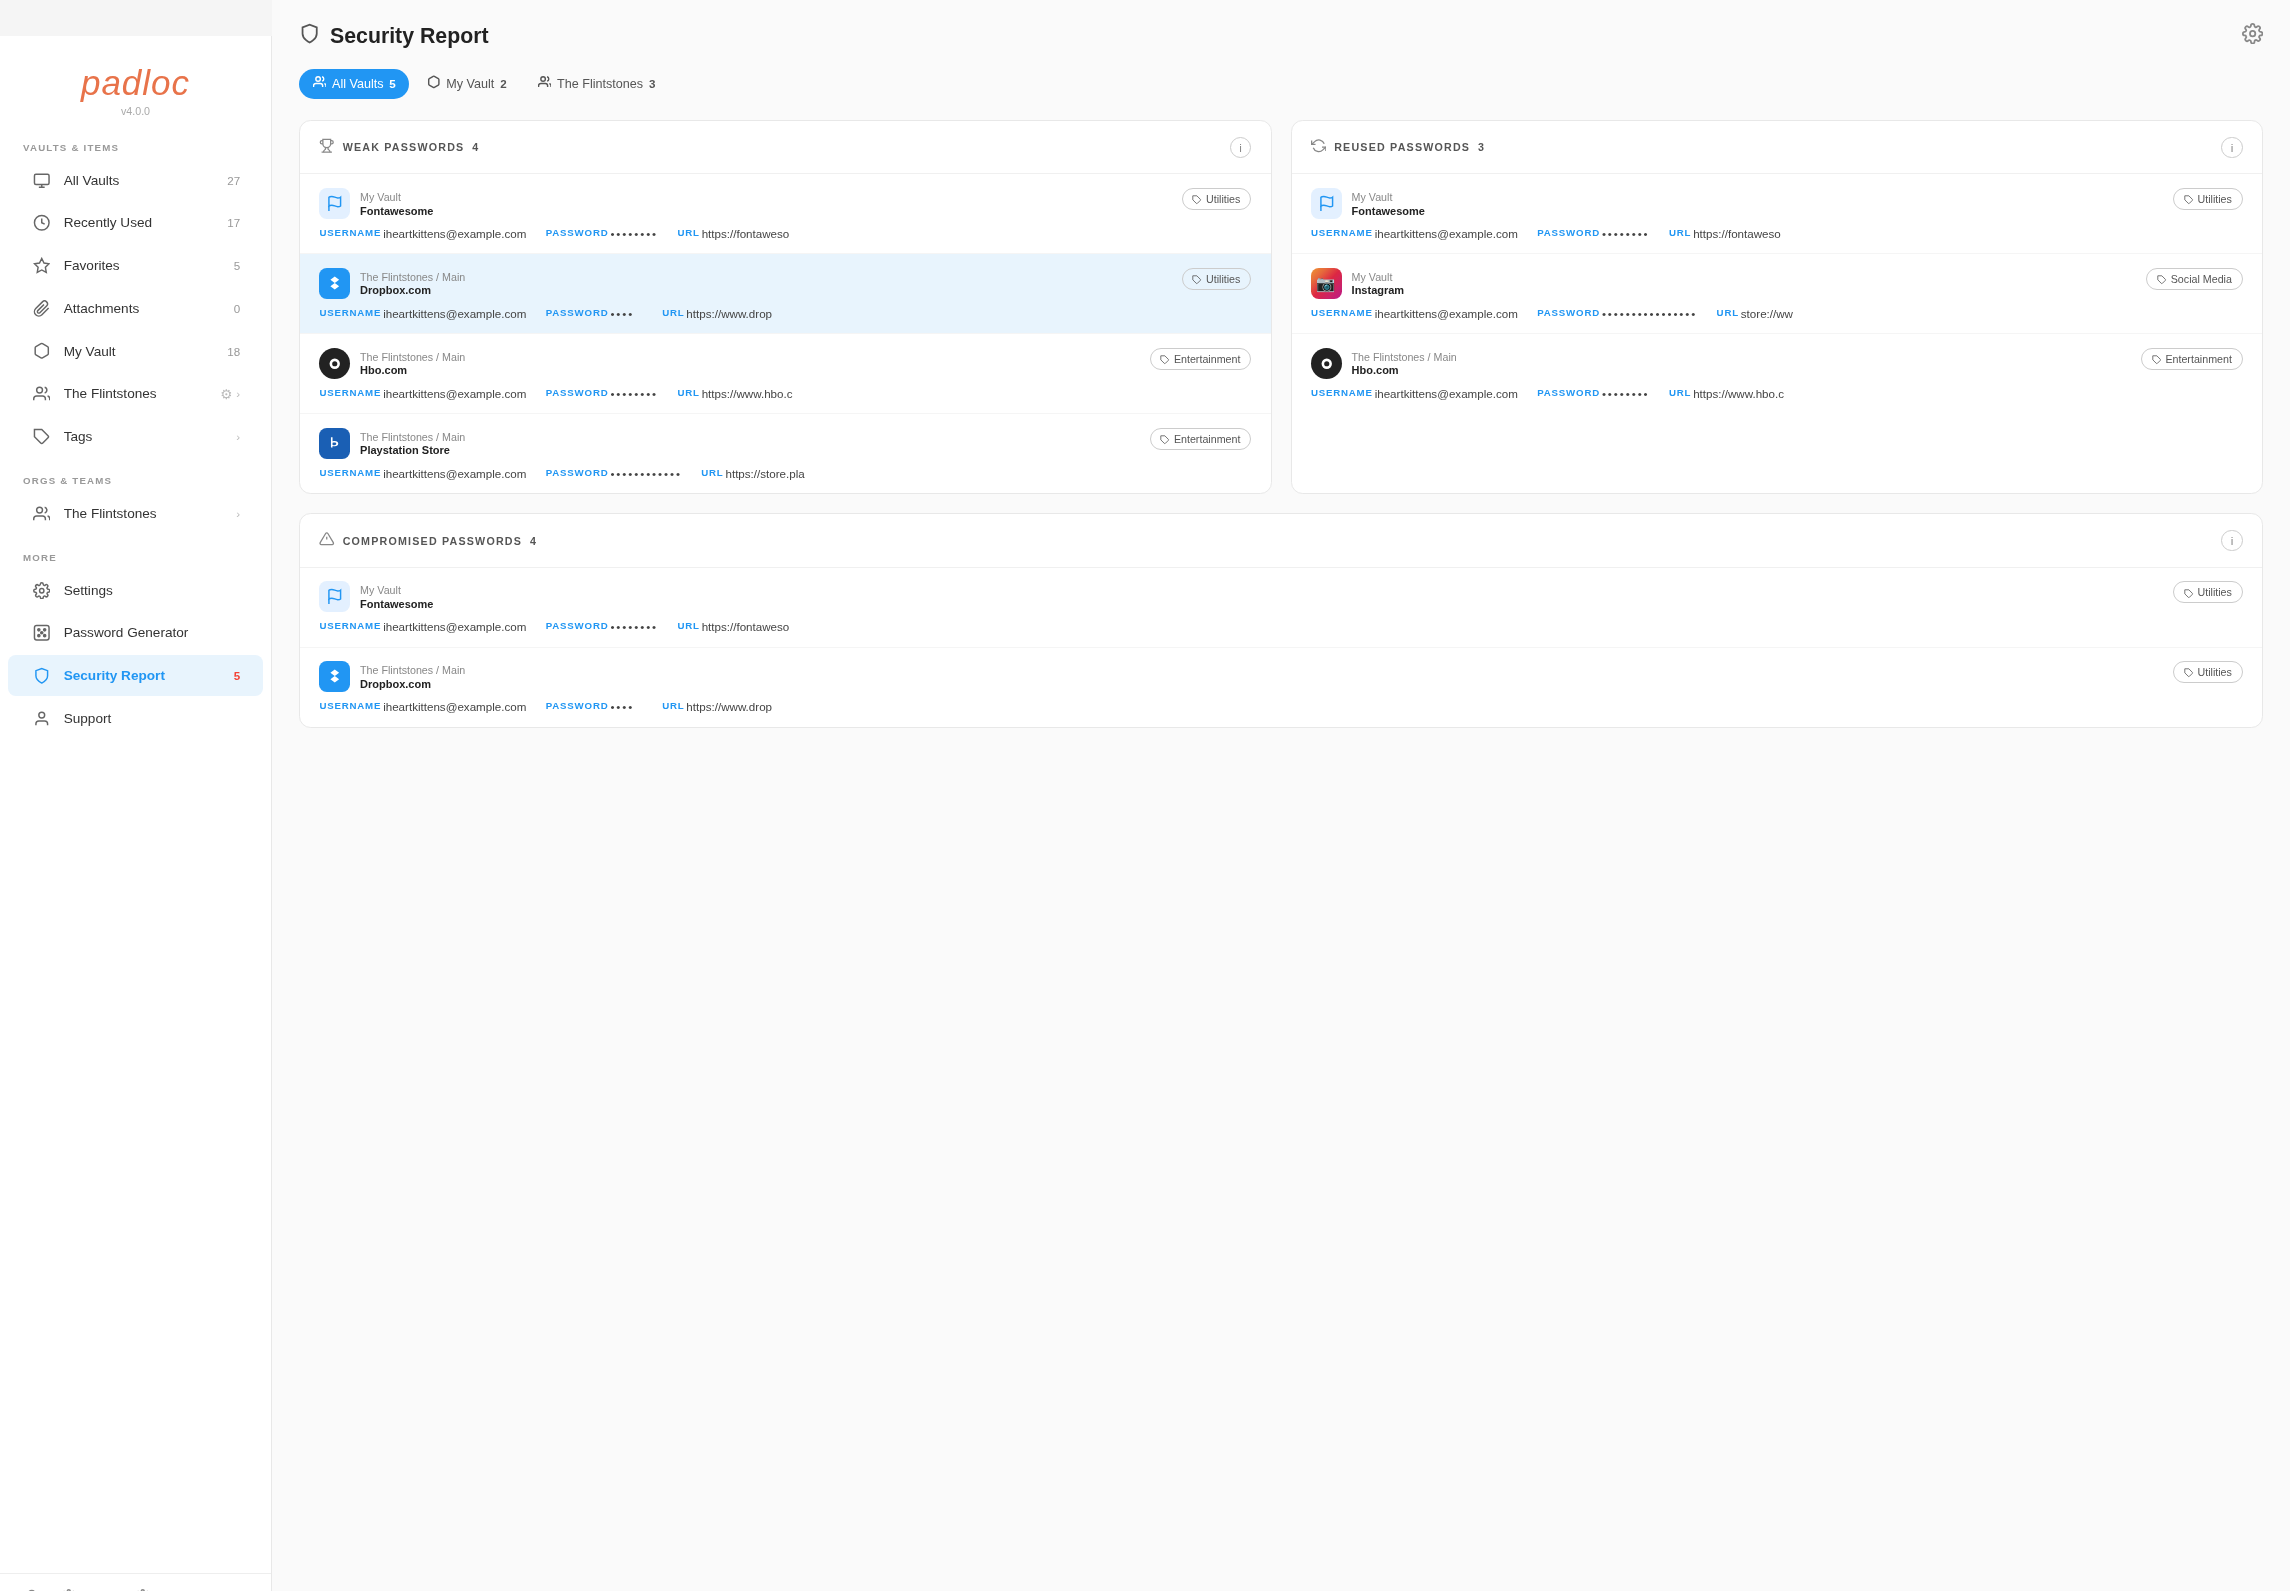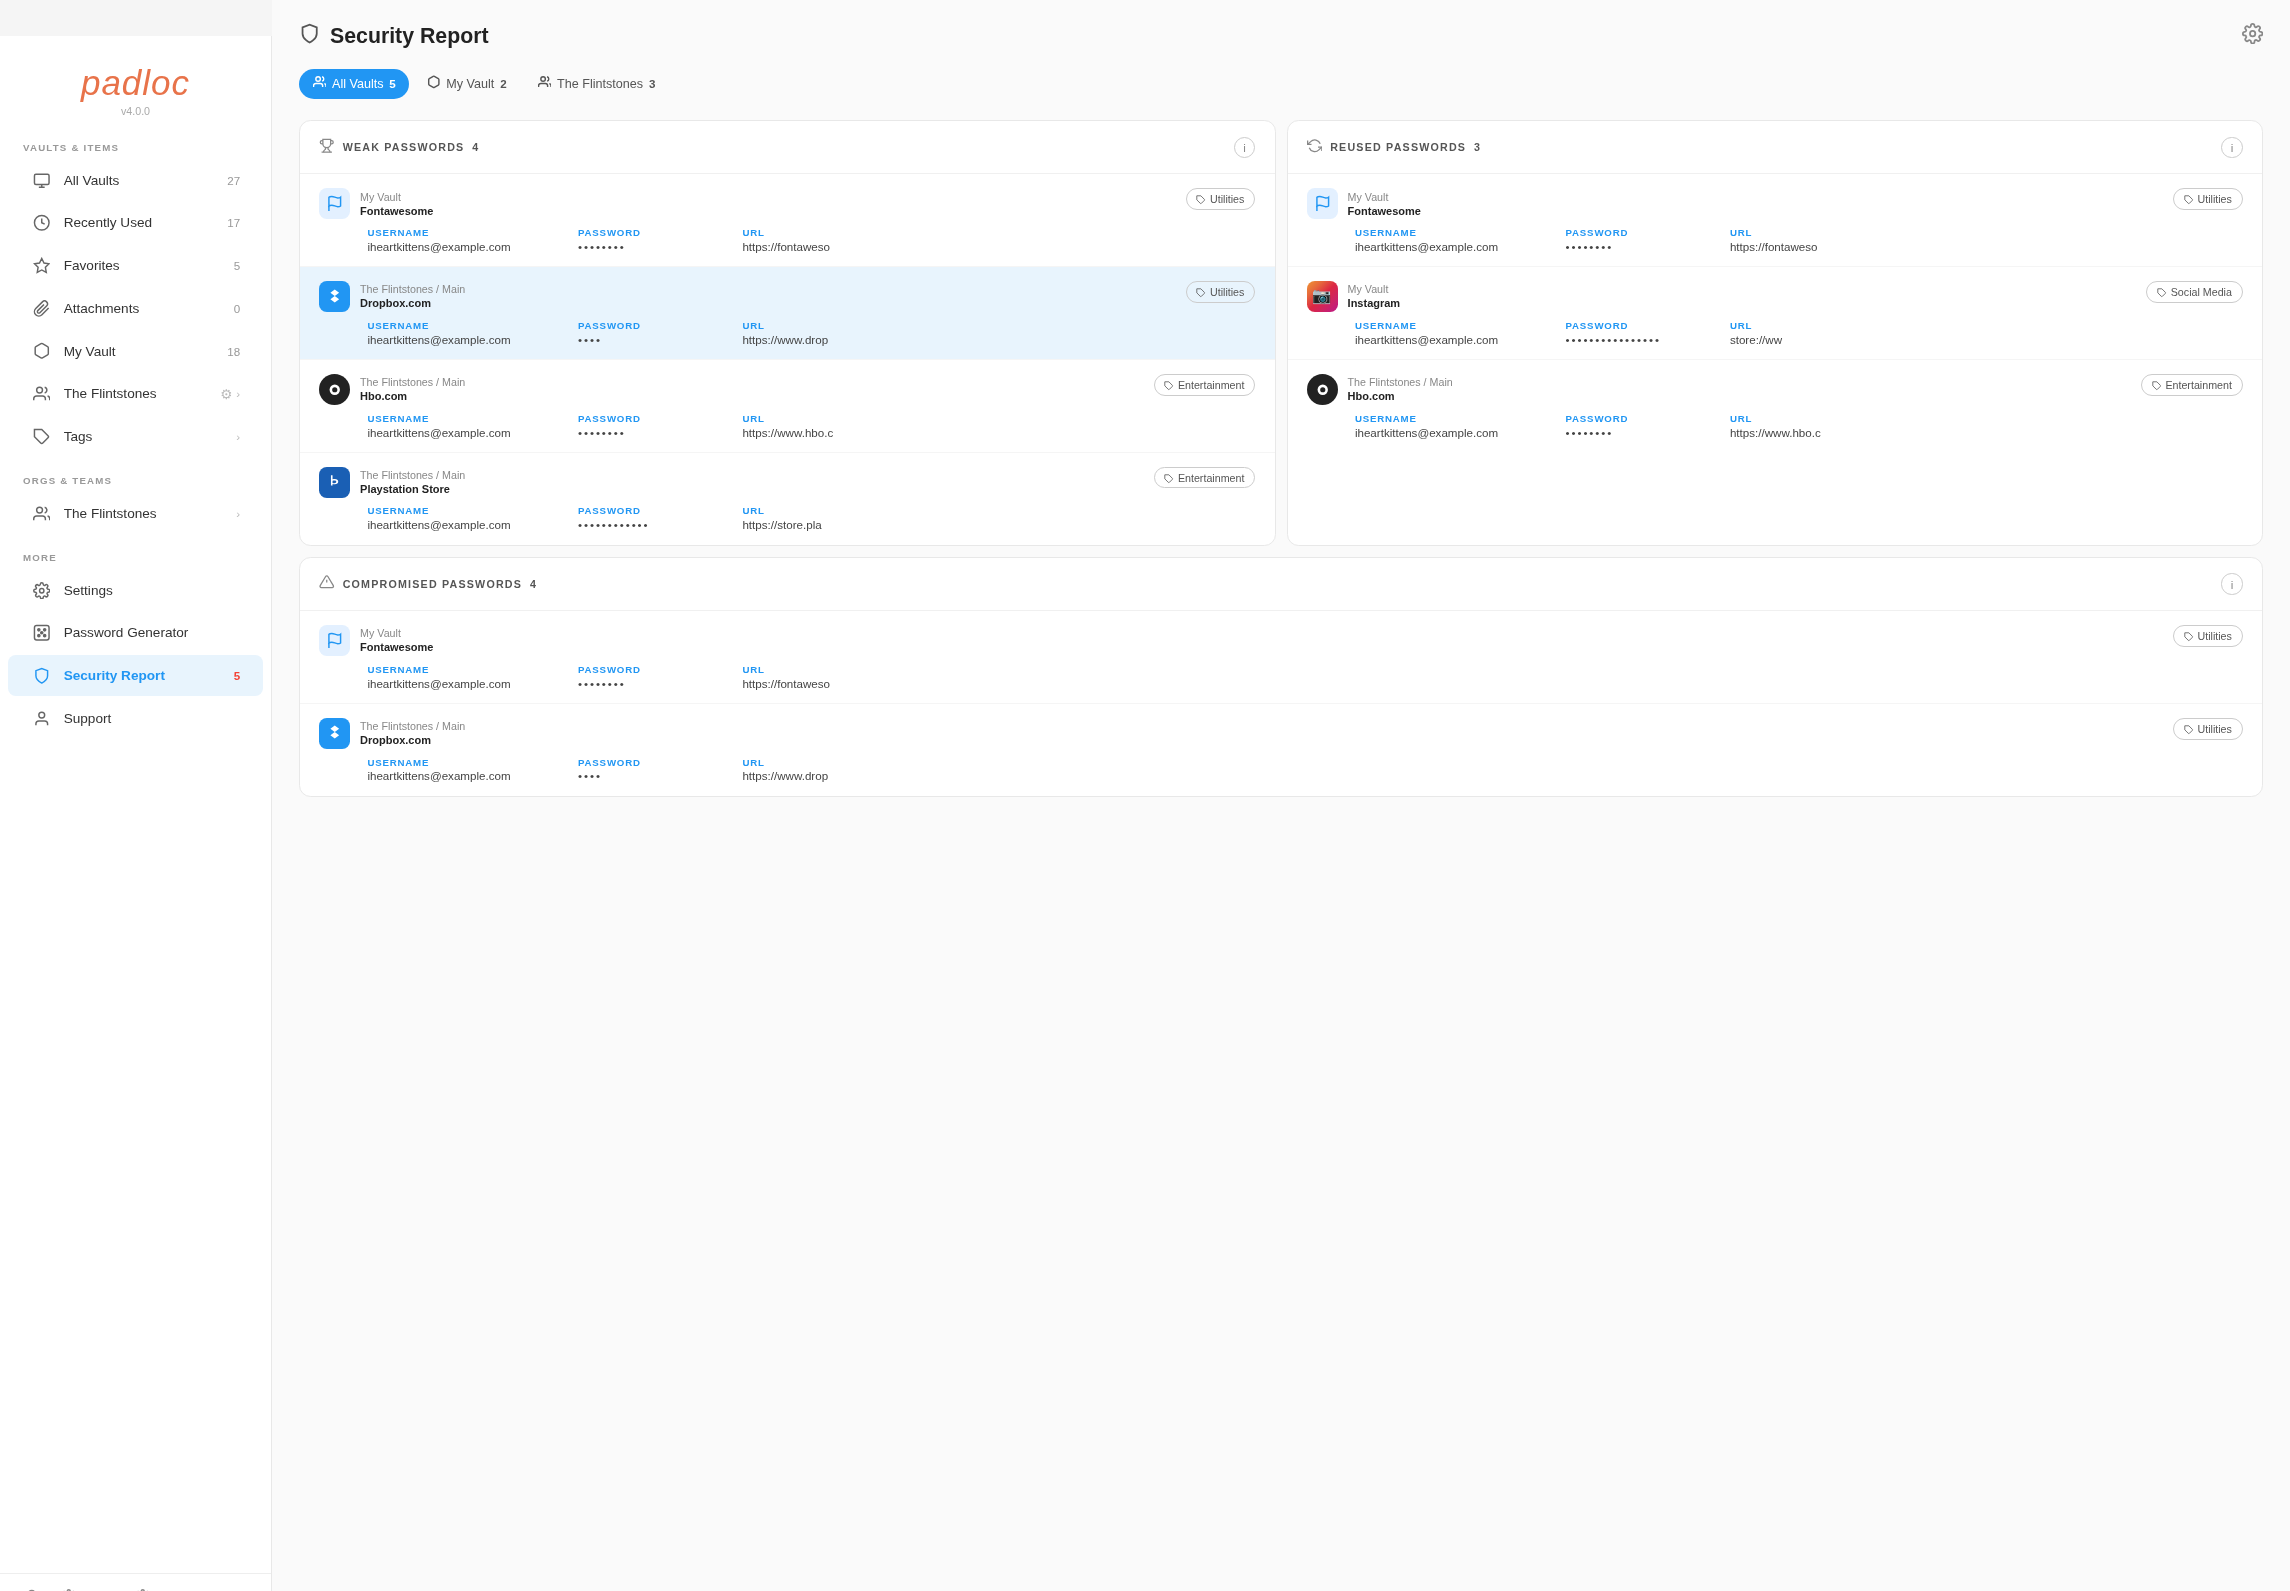--- a/index.html
+++ b/index.html
@@ -157,21 +157,21 @@
     .tab-btn .tab-count {
       font-size: 11.6px;
       font-weight: 700;
     }
     .tab-btn .tab-icon { font-size: 13.6px; }
 
     
     .cards-grid {
       display: grid;
       grid-template-columns: 1fr 1fr;
-      gap: 11px;
+      gap: 19px;
     }
 
     
     .section-card {
       background: #fff;
       border-radius: 11.6px;
       border: 1px solid #e8e8e8;
       overflow: hidden;
     }
     .section-header {
@@ -263,24 +263,23 @@
       color: #555;
       white-space: nowrap;
     }
     .pw-item-fields {
       display: flex;
       gap: 19.4px;
       flex-wrap: wrap;
     }
     .pw-field {
       display: flex;
-      flex-direction: column;
+      flex-direction: row;
       gap: 1.9px;
       min-width: 97px;
-      margin-left: 48px;
     }
     .pw-field-label {
       font-size: 9.7px;
       font-weight: 700;
       letter-spacing: 0.8px;
       text-transform: uppercase;
     }
     .pw-field-label.username { color: #2196F3; }
     .pw-field-label.password { color: #2196F3; }
     .pw-field-label.url { color: #2196F3; }

